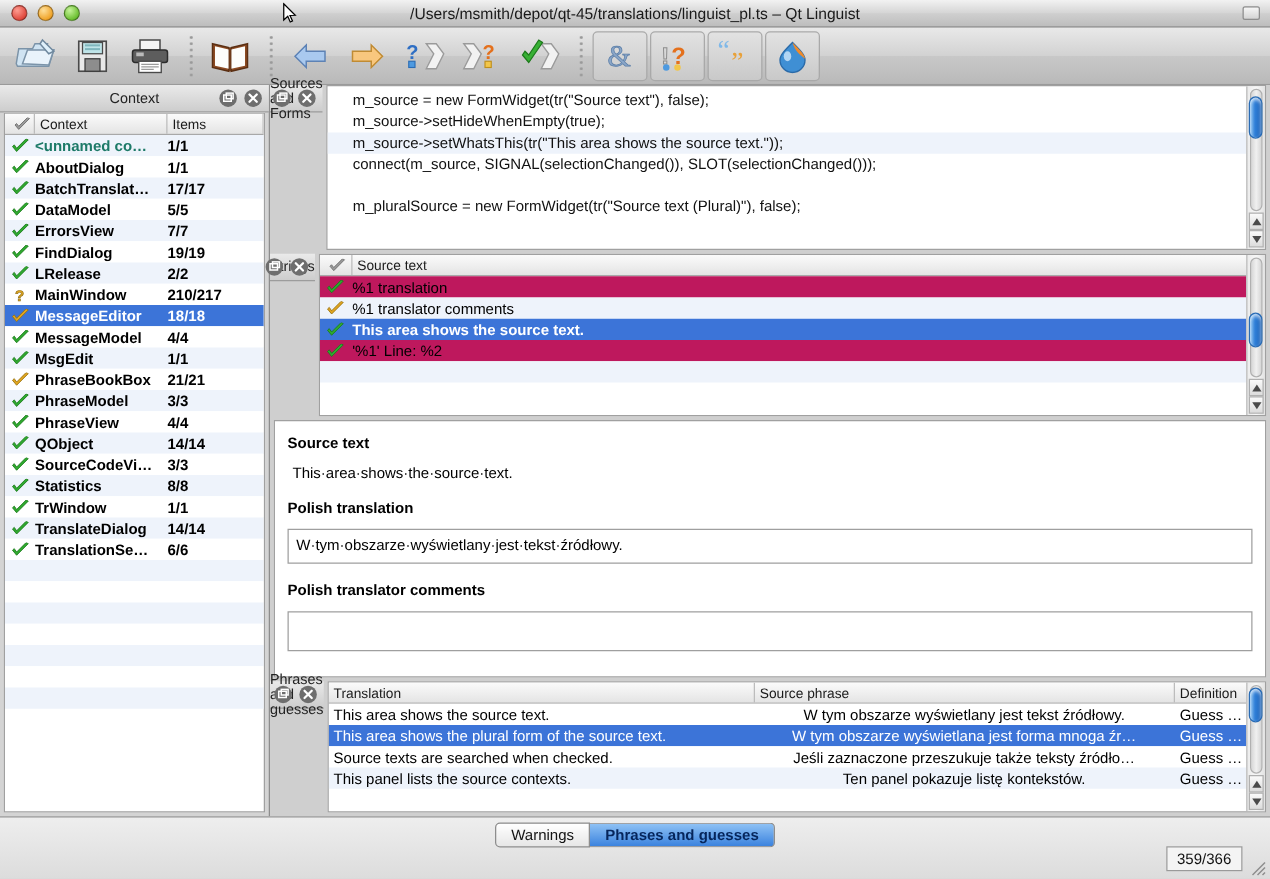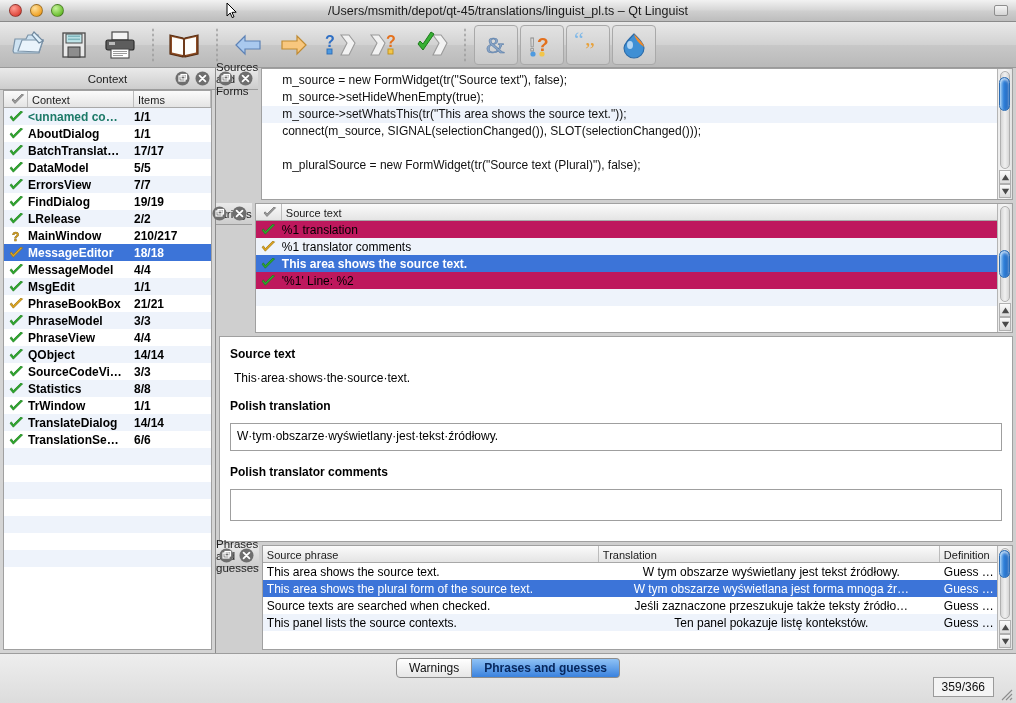--- a/index.html
+++ b/index.html
@@ -802,22 +802,22 @@
             <svg width="15" height="15" viewBox="0 0 15 15">
                 <circle cx="7.5" cy="7.5" r="7" fill="#6e6e6e"></circle>
                 <path d="M4.6 4.6 L10.4 10.4 M10.4 4.6 L4.6 10.4" stroke="#fff" stroke-width="1.8" stroke-linecap="round"></path>
               </svg>
           </span>
         </span>
       </div>
       <div class="panel-body">
         <div style="flex:1; display:flex; flex-direction:column; overflow:hidden;">
           <div class="col-header">
+            <div style="flex:0 0 341px;">Translation</div>
             <div style="flex:0 0 336px;">Source phrase</div>
-            <div style="flex:0 0 341px;">Translation</div>
             <div style="flex:1; border-right:none;">Definition</div>
           </div>
           <div id="phrases-rows">
               <div class="ph-row even">
                 <div class="ph-c1">This area shows the source text.</div>
                 <div class="ph-c2">W tym obszarze wyświetlany jest tekst źródłowy.</div>
                 <div class="ph-c3">Guess (⌘1)</div>
               </div>
               <div class="ph-row selected">
                 <div class="ph-c1">This area shows the plural form of the source text.</div>

